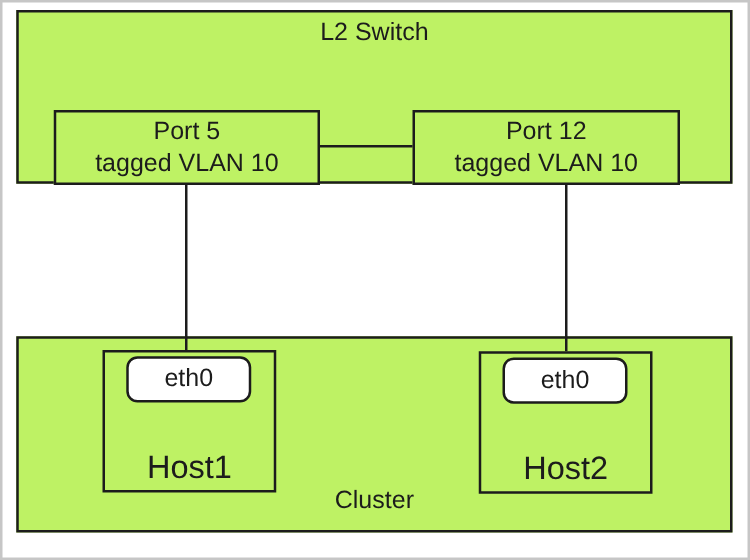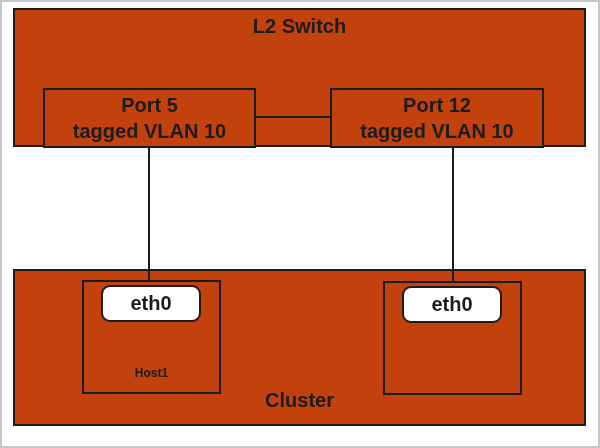--- a/index.html
+++ b/index.html
@@ -15,22 +15,21 @@
     box-sizing: border-box;
     border: 2px solid #c6c6c6;
     background: #ffffff;
     color: #1c1c1c;
     overflow: hidden;
   }
   .box {
     position: absolute;
     box-sizing: border-box;
     border: 2px solid #1c1c1c;
-    background: #c2410c;
-    font-weight: bold;
+    background: #bef264;
   }
   .switch-box {
     left: 11px; top: 6px;
     width: 573px; height: 139px;
   }
   .switch-label {
     margin-top: 4px;
     text-align: center;
     font-size: 20px;
     line-height: 24px;
@@ -91,21 +90,21 @@
     background: #ffffff;
     display: flex;
     align-items: center;
     justify-content: center;
     font-size: 20px;
   }
   .host-label {
     position: absolute;
     left: 0; right: 0; bottom: 8px;
     text-align: center;
-    font-size: 12px;
+    font-size: 26px;
     line-height: 22px;
   }
 </style>
 </head>
 <body>
 
 <div class="canvas">
 
   <div class="link link-h"></div>
   <div class="link link-v left"></div>
@@ -133,15 +132,16 @@
     <div class="eth-box">
       <span>eth0</span>
     </div>
     <div class="host-label">Host1</div>
   </div>
 
   <div class="box host-box host2">
     <div class="eth-box">
       <span>eth0</span>
     </div>
+    <div class="host-label">Host2</div>
   </div>
 
 </div>
 
 </body></html>

